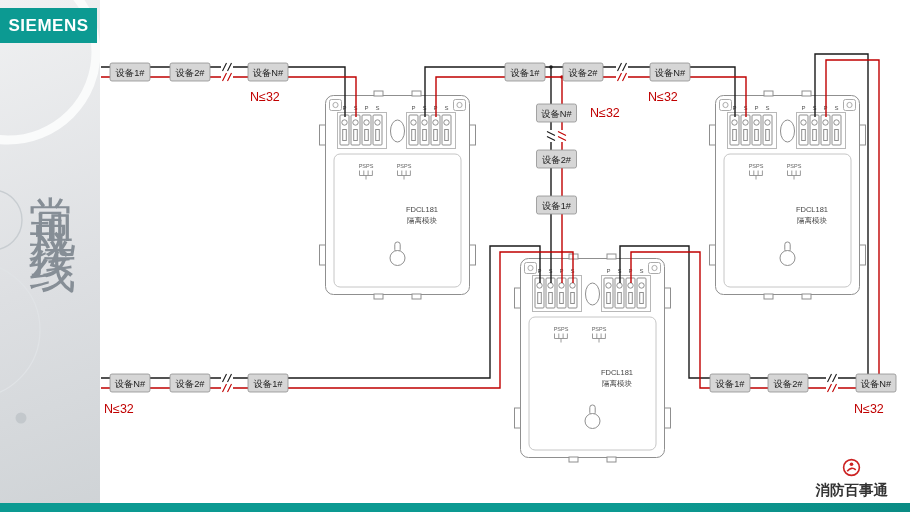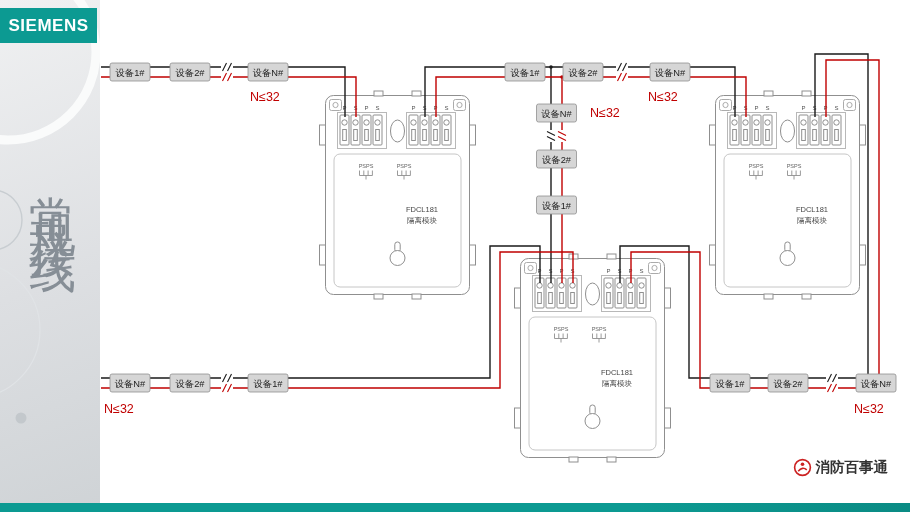--- a/index.html
+++ b/index.html
@@ -28,21 +28,21 @@
   
   .diagram{position:absolute;left:0;top:0;z-index:1;}
   
   .credits{
     position:absolute;left:112px;top:458px;z-index:4;
     font-size:15px;color:#4a4a4a;letter-spacing:1px;
   }
   .footer-brand{
     position:absolute;right:22px;top:458px;z-index:4;
     display:flex;align-items:center;gap:4px;
-    font-size:14.5px;font-weight:bold;color:#333;
+    font-size:14.5px;font-weight:bold;color:#333;flex-direction:column;
   }
   .bottom-bar{
     position:absolute;left:0;bottom:0;width:910px;height:9px;z-index:5;
     background:linear-gradient(90deg,#0c9a92 0%,#0c9a92 70%,#0a8b84 100%);
   }
 </style>
 </head>
 <body>
 
 <div class="slide">

